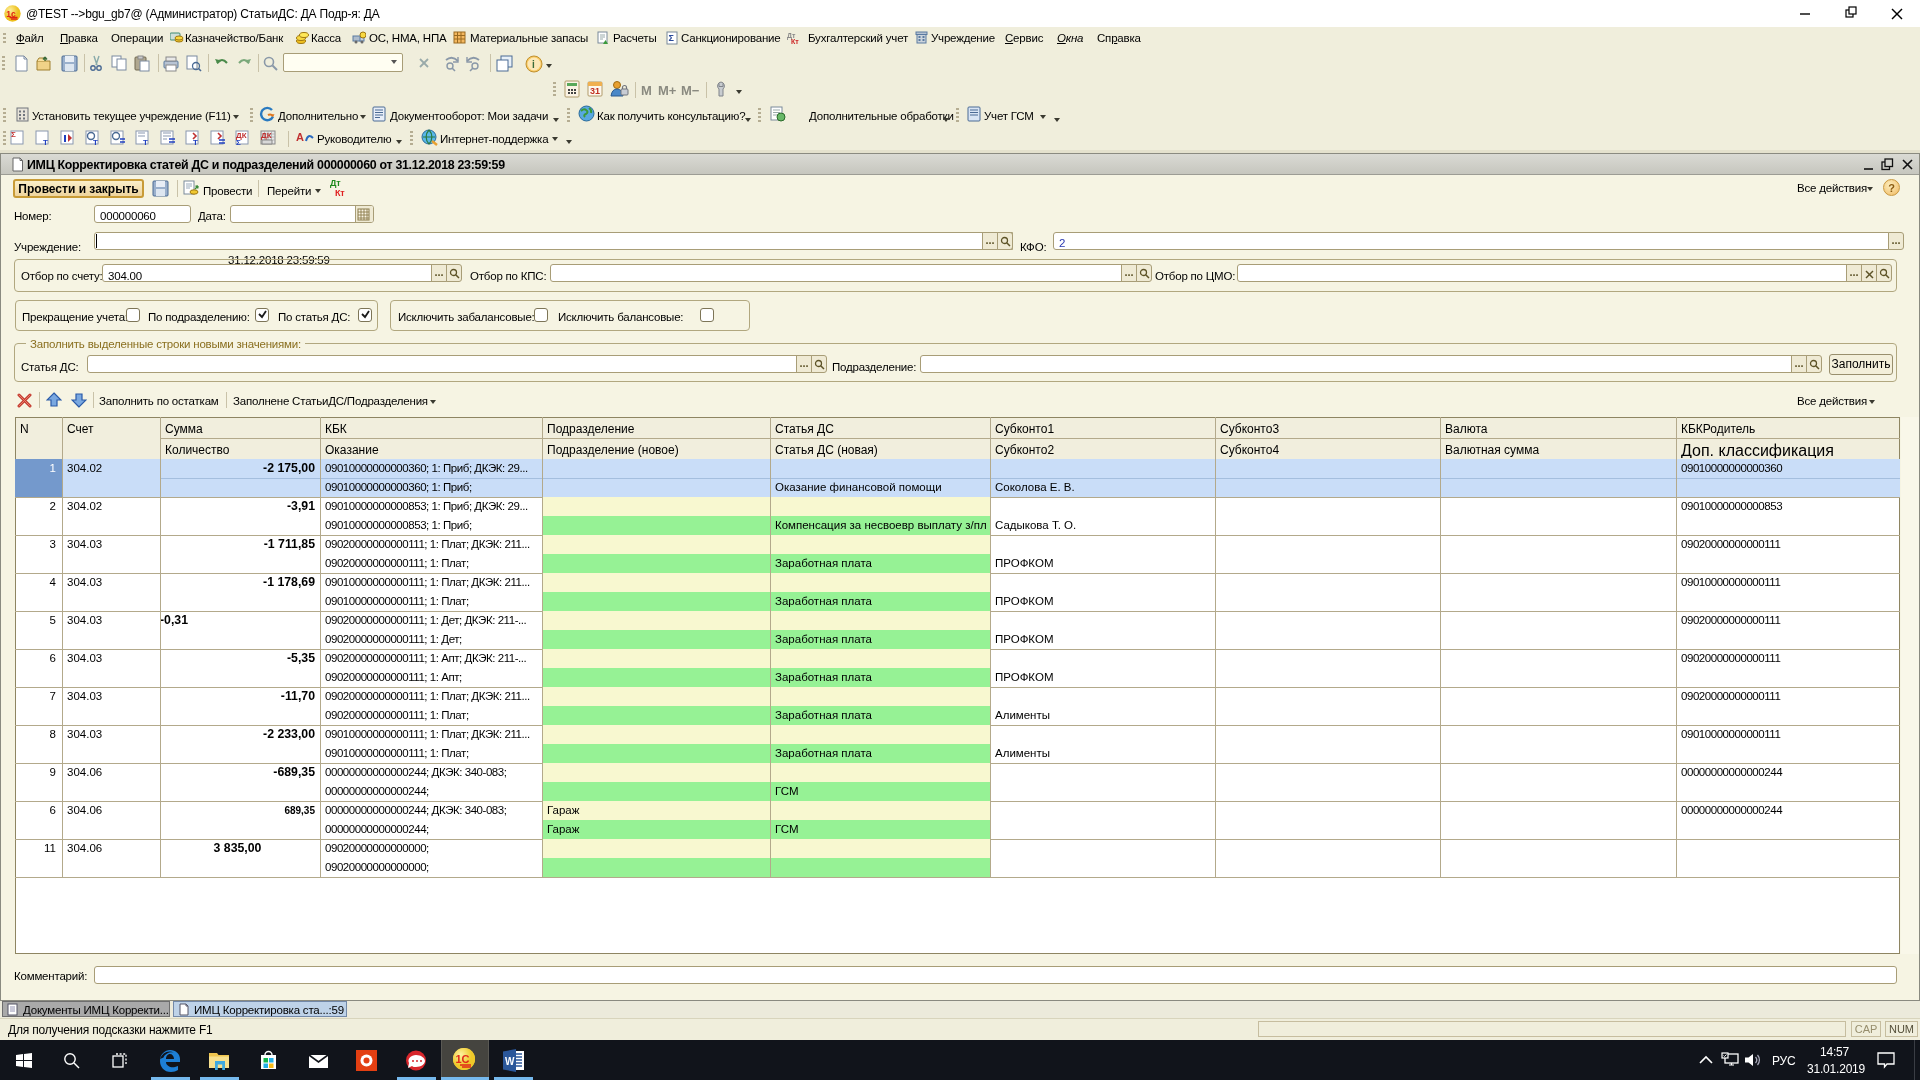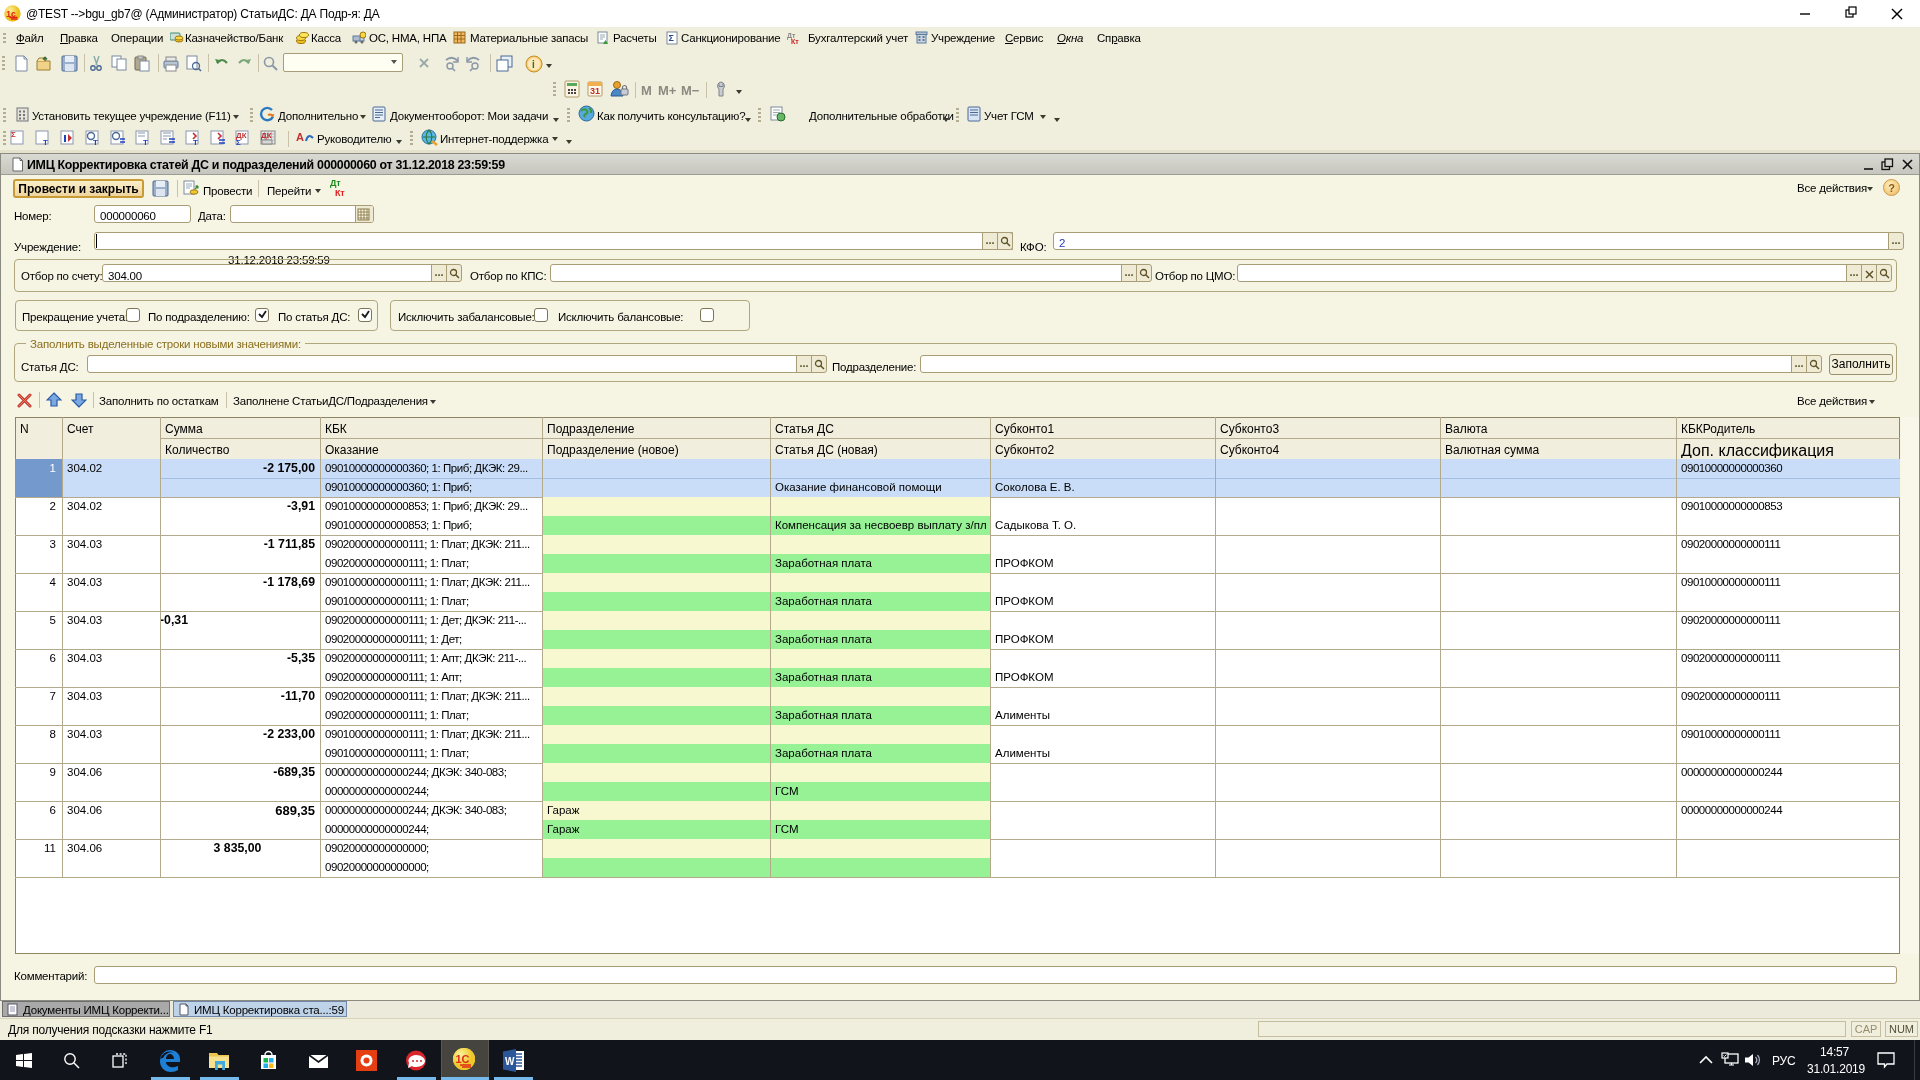--- a/index.html
+++ b/index.html
@@ -592,21 +592,21 @@
 <div class="cell" style="left:325px;top:782px;width:215px;letter-spacing:-0.45px">00000000000000244;</div>
 <div class="cell" style="left:775px;top:782px;width:212px">ГСМ</div>
 <div class="cell" style="left:1681px;top:763px;width:216px;letter-spacing:-0.45px">00000000000000244</div>
 <div class="ab" style="left:15px;top:801px;width:1885px;height:1px;background:#b3a98b"></div>
 <div class="ab" style="left:542px;top:801px;width:228px;height:19px;background:#f8f8d0"></div>
 <div class="ab" style="left:542px;top:820px;width:228px;height:19px;background:#96f295"></div>
 <div class="ab" style="left:770px;top:801px;width:220px;height:19px;background:#f8f8d0"></div>
 <div class="ab" style="left:770px;top:820px;width:220px;height:19px;background:#96f295"></div>
 <div class="cell" style="left:15px;top:801px;width:41px;text-align:right;color:#000">6</div>
 <div class="cell" style="left:67px;top:801px;width:90px">304.06</div>
-<div class="cell" style="left:160px;top:801px;width:155px;text-align:right;font-weight:bold;font-size:13px">689,35</div>
+<div class="cell" style="left:160px;top:801px;width:155px;text-align:right;font-weight:bold;font-size:10px">689,35</div>
 <div class="cell" style="left:325px;top:801px;width:215px;letter-spacing:-0.45px">00000000000000244; ДКЭК: 340-083;</div>
 <div class="cell" style="left:325px;top:820px;width:215px;letter-spacing:-0.45px">00000000000000244;</div>
 <div class="cell" style="left:547px;top:801px;width:220px">Гараж</div>
 <div class="cell" style="left:547px;top:820px;width:220px">Гараж</div>
 <div class="cell" style="left:775px;top:820px;width:212px">ГСМ</div>
 <div class="cell" style="left:1681px;top:801px;width:216px;letter-spacing:-0.45px">00000000000000244</div>
 <div class="ab" style="left:15px;top:839px;width:1885px;height:1px;background:#b3a98b"></div>
 <div class="ab" style="left:542px;top:839px;width:228px;height:19px;background:#f8f8d0"></div>
 <div class="ab" style="left:542px;top:858px;width:228px;height:19px;background:#96f295"></div>
 <div class="ab" style="left:770px;top:839px;width:220px;height:19px;background:#f8f8d0"></div>

